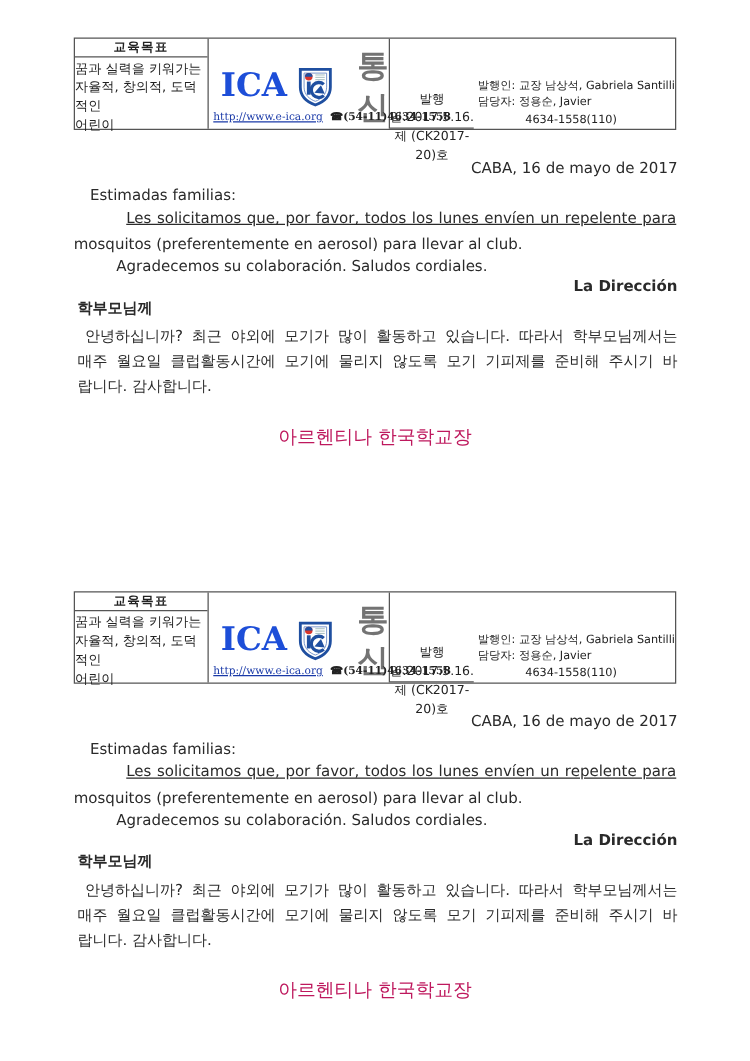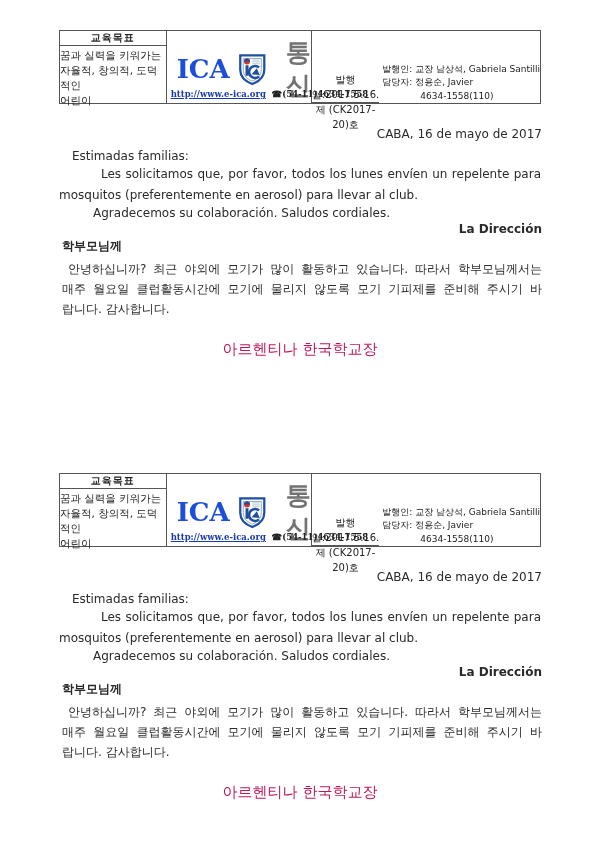--- a/index.html
+++ b/index.html
@@ -16,33 +16,33 @@
          display: flex; align-items: center; justify-content: center; font-weight: bold; letter-spacing: 1px; }
   .col-left .goal-body { flex: 1; font-size: 10.5px; text-align: left; line-height: 15px; padding-top: 2px; }
   .col-mid { width: 187px; border-right: 1px solid #555; position: relative; }
   .col-mid .brand { position: absolute; left: 10px; top: 5px; display: flex; align-items: center; }
   .col-mid .ica { font-family: "DejaVu Serif", "Liberation Serif", serif; font-weight: bold;
          font-size: 26px; color: #1d4ed8; letter-spacing: 0px; }
   .col-mid .logo { width: 38px; height: 42px; margin: 0 7px 0 8px; }
   .col-mid .tongsin { font-weight: bold; font-size: 25px; color: #737373; text-align: right; }
   .col-mid .url-line { position: absolute; left: 4px; bottom: 4px; font-size: 8.5px; white-space: nowrap;
          font-family: "DejaVu Serif", "Liberation Serif", serif; }
-  .col-mid .url { color: #1a3aa8; text-decoration: underline; font-weight: bold; text-align: center; }
+  .col-mid .url { color: #1a3aa8; text-decoration: underline; font-weight: normal; text-align: center; }
   .col-mid .phone { font-weight: bold; margin-left: 3px; }
   .col-right { flex: 1; display: flex; flex-direction: row; align-items: flex-end; }
   .col-right .issue { height: 32px; border-bottom: 1px solid #555; font-size: 10px; text-align: center;
          line-height: 15px; padding-top: 1px; box-sizing: border-box; }
   .col-right .staff { flex: 1; font-size: 9px; line-height: 13.5px; padding-left: 3px; padding-top: 1px; white-space: nowrap; }
   .col-right .staff .indent { padding-left: 38px; }
 
   .txt { position: absolute; font-size: 12px; white-space: nowrap; color: #2a2a2a; }
   .date { right: 58px; top: 127px; text-align: right; }
   .greet-es { left: 72px; top: 149px; }
   .para-es { left: 59px; width: 482px; top: 164px; line-height: 21px; white-space: normal; text-align: justify; }
-  .para-es .l1 { text-indent: 42px; display: block; text-align-last: justify; }
+  .para-es .l1 { text-indent: 42px; display: block; text-align-last: justify; text-decoration: underline; }
   .thanks-es { left: 0; width: 483px; top: 206px; text-align: center; }
   .sign-es { right: 58px; top: 222px; font-weight: bold; }
   .greet-ko { left: 62px; top: 238px; font-weight: bold; }
   .para-ko { left: 62px; width: 480px; top: 259px; line-height: 20px; white-space: normal; text-align: justify; }
   .para-ko .l1 { display: block; text-indent: 6px; text-align-last: justify; }
   .para-ko .l2 { display: block; text-align-last: justify; }
   .school { left: 0; width: 600px; top: 340px; text-align: center; font-size: 15px; color: #be185d; }
 </style>
 </head>
 <body>

